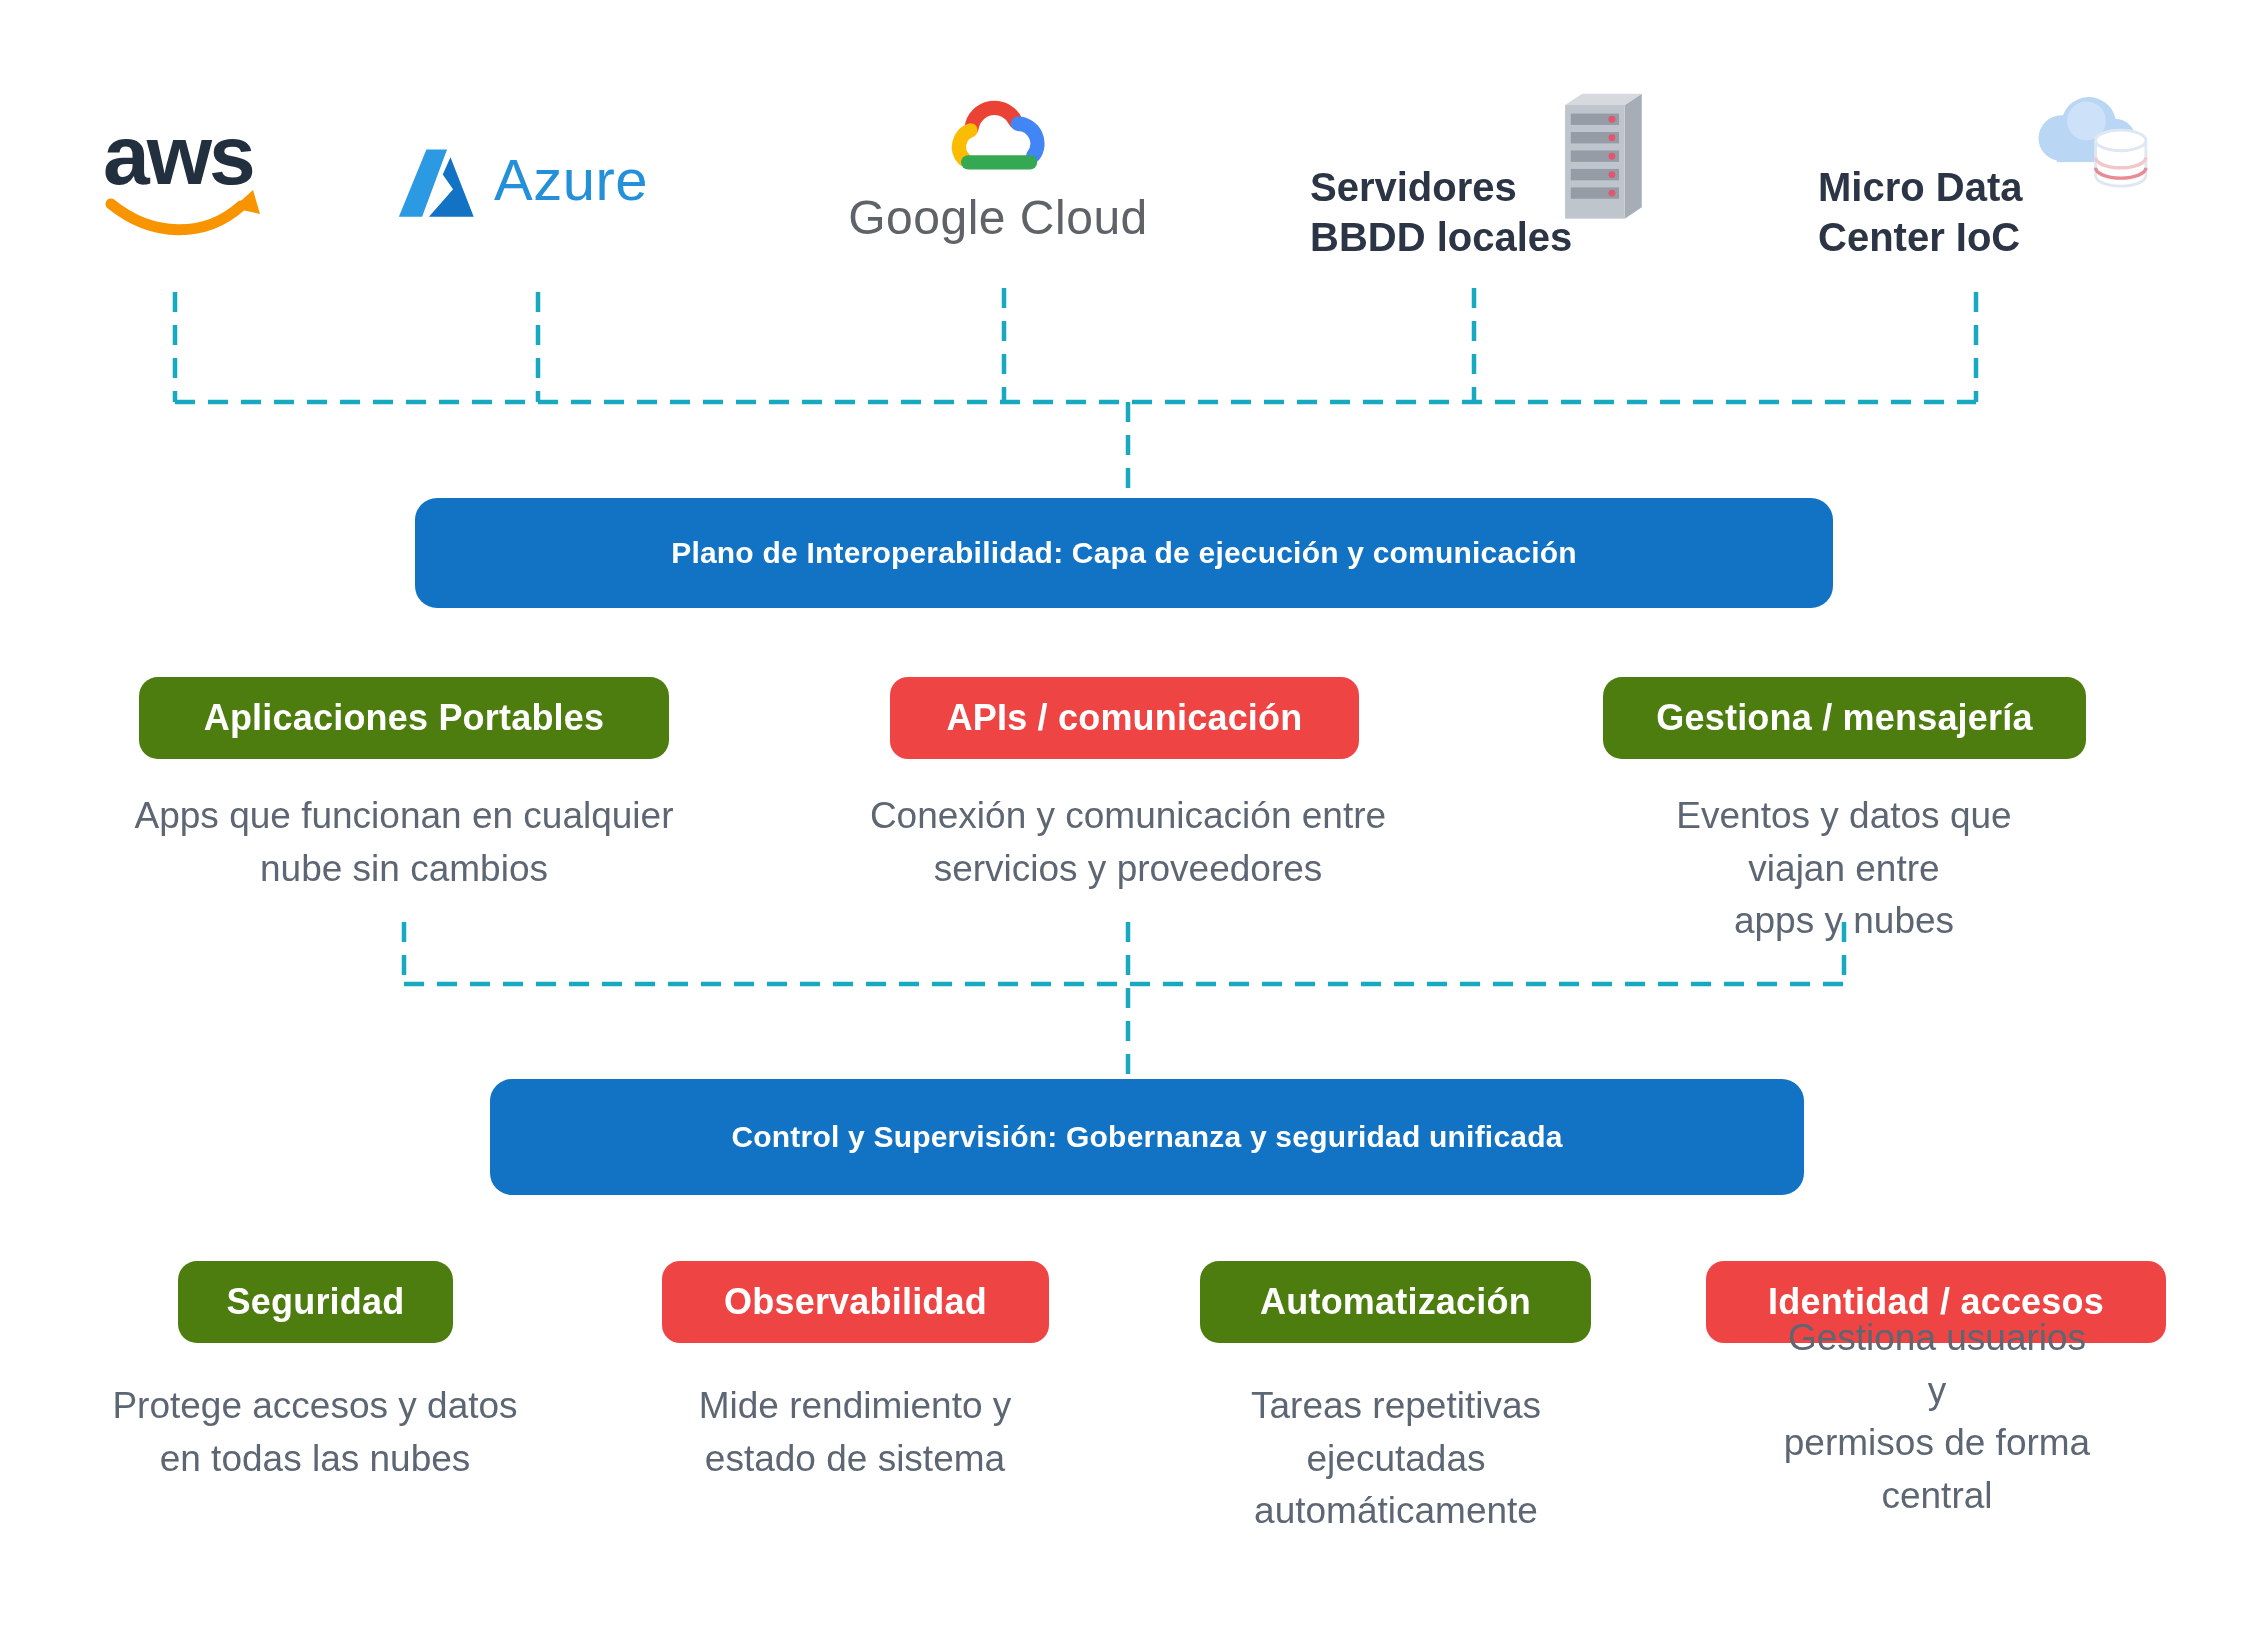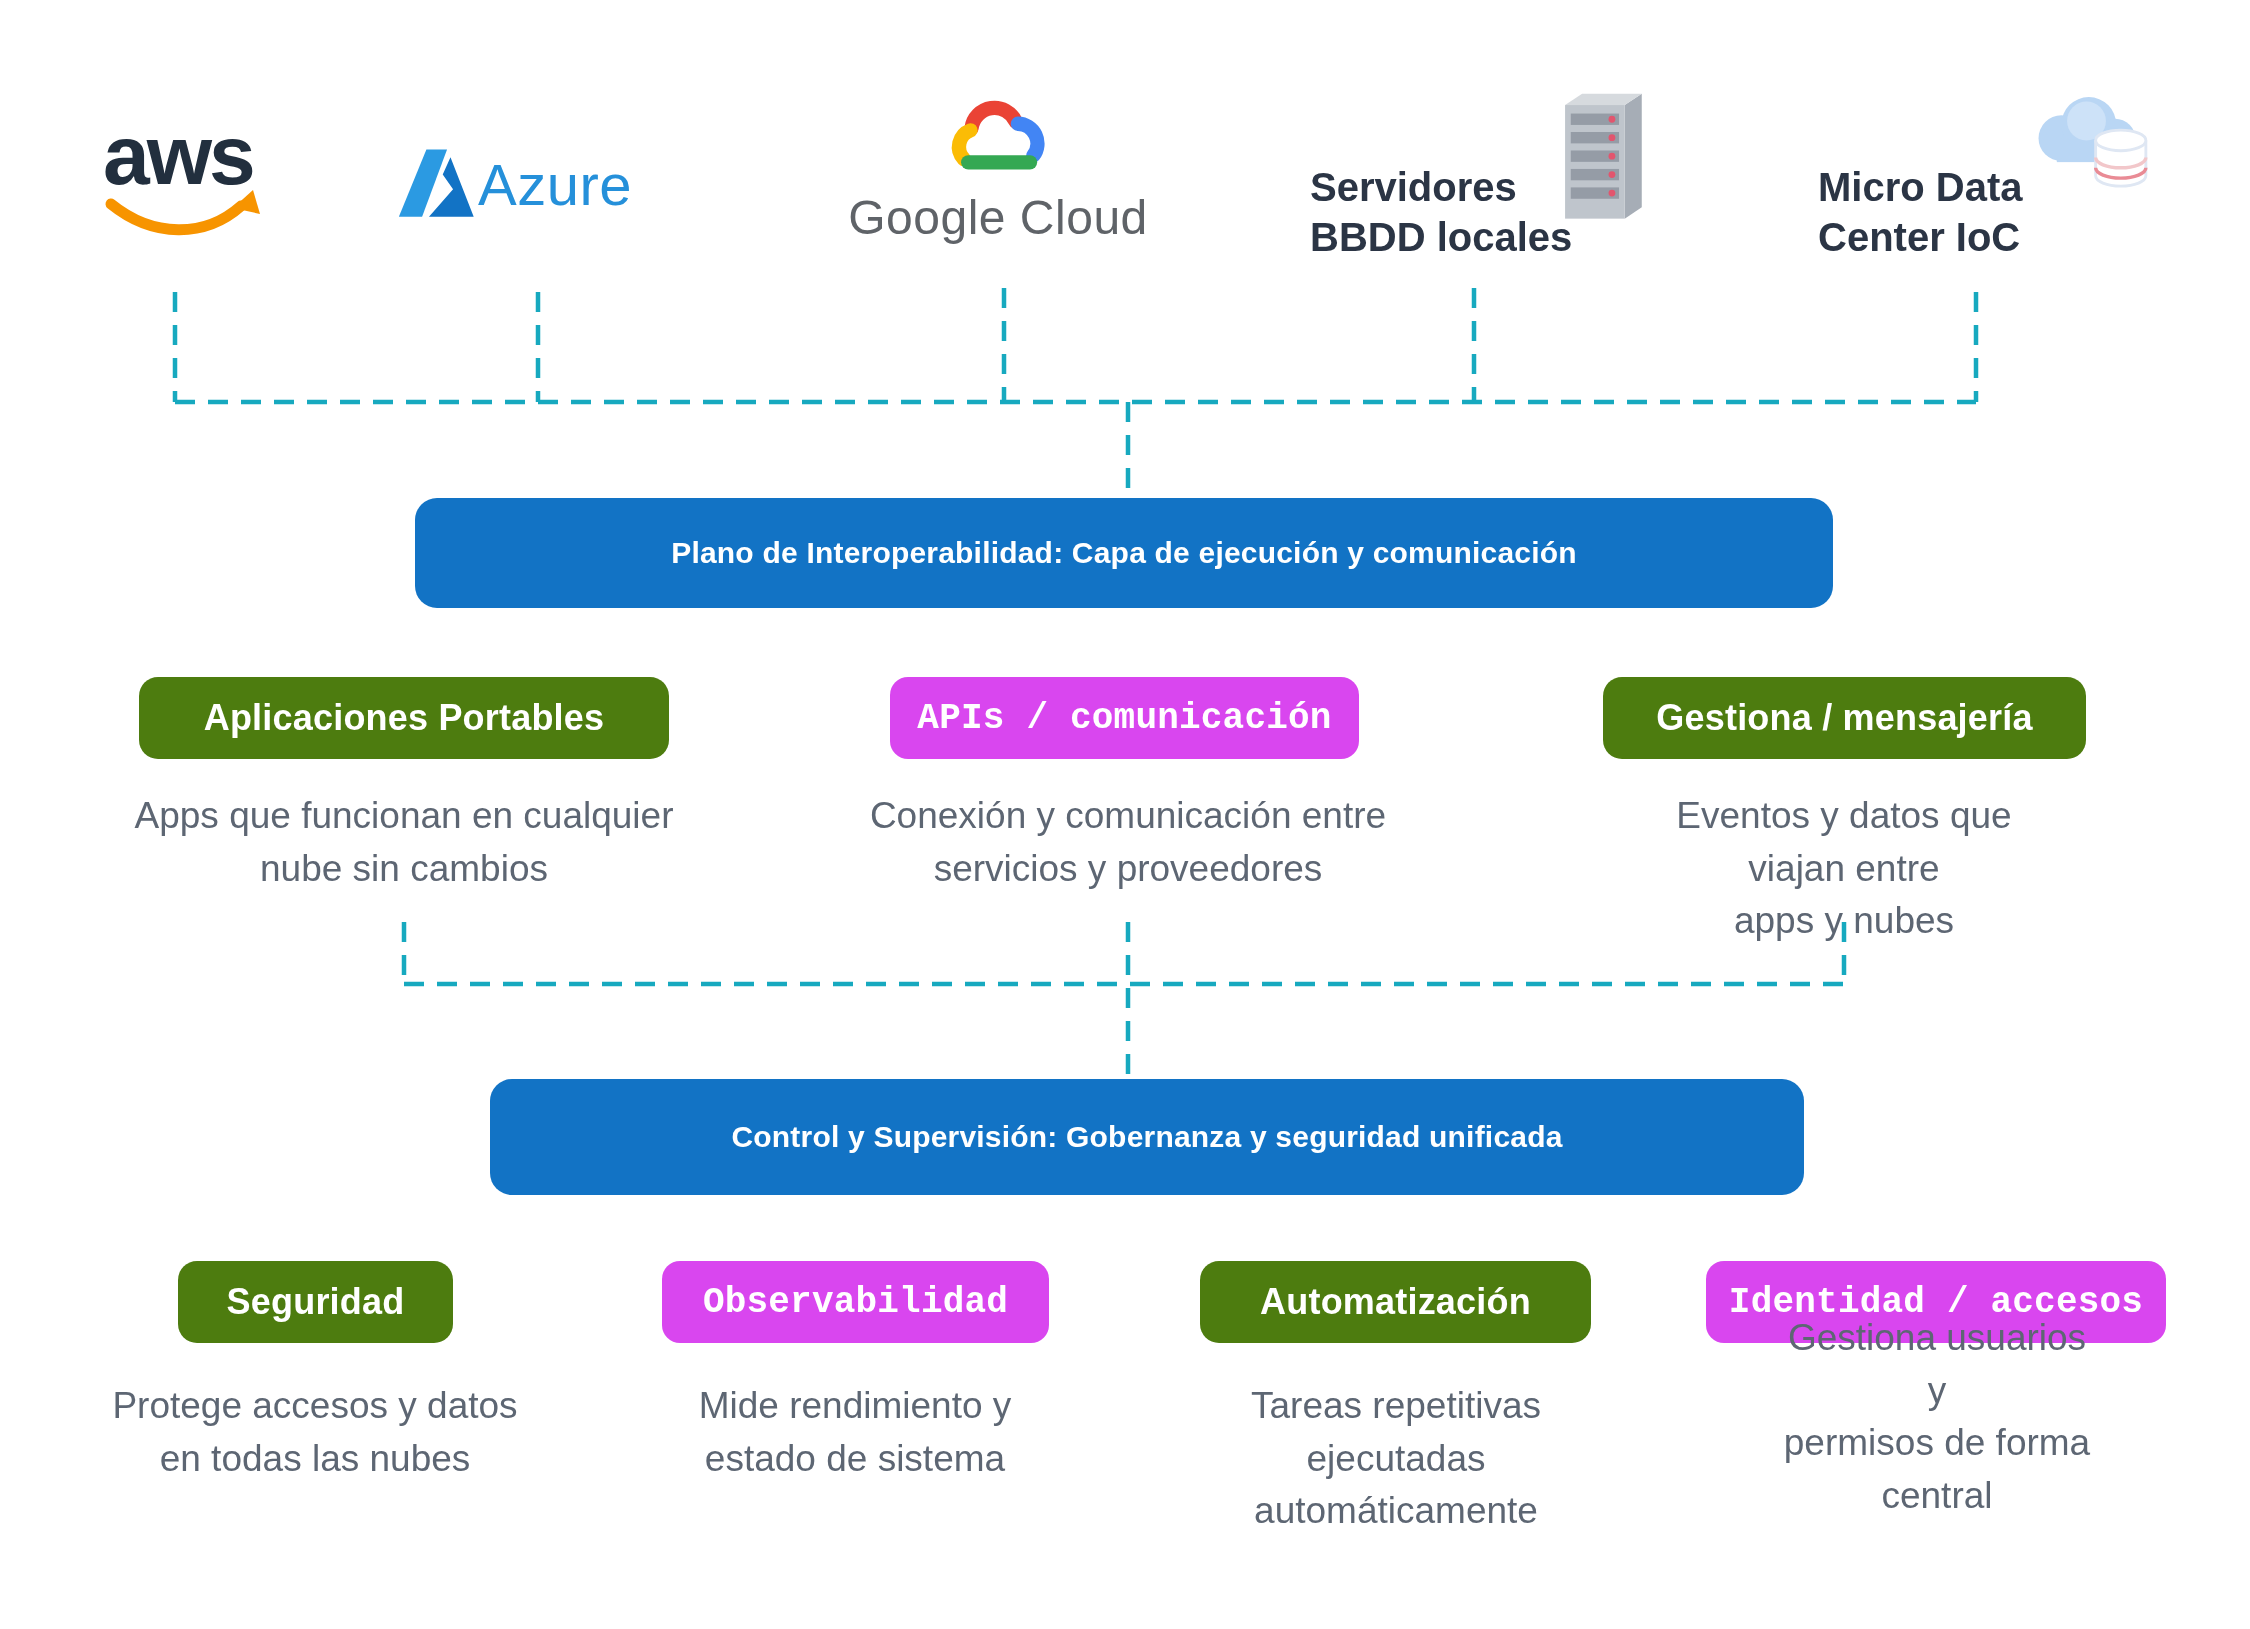--- a/index.html
+++ b/index.html
@@ -36,21 +36,21 @@
     color: #ffffff;
     font-weight: 700;
     font-size: 36px;
     display: flex;
     align-items: center;
     justify-content: center;
     text-align: center;
     letter-spacing: 0.2px;
   }
   .pill--teal  { background: #4d7c0f; border-radius: 19px; }
-  .pill--green { background: #d946ef; font-family: Liberation Mono, monospace; }
+  .pill--green { background: #ef4444; }
 
   .desc {
     position: absolute;
     transform: translateX(-50%);
     text-align: center;
     font-size: 37px;
     line-height: 1.42;
     color: #5d6673;
     white-space: pre-line;
   }
@@ -61,22 +61,21 @@
     font-size: 40px;
     line-height: 1.25;
     color: #2b3545;
     white-space: pre-line;
     z-index: 2;
   }
 
   .azure-wrap {
     position: absolute;
     display: flex;
-    align-items: center;
-    gap: 0;
+    gap: 16px;
   }
   .azure-word {
     font-size: 58px;
     font-weight: 500;
     color: #2590da;
     letter-spacing: 0.5px;
   }
 
   .google-wrap {
     position: absolute;

